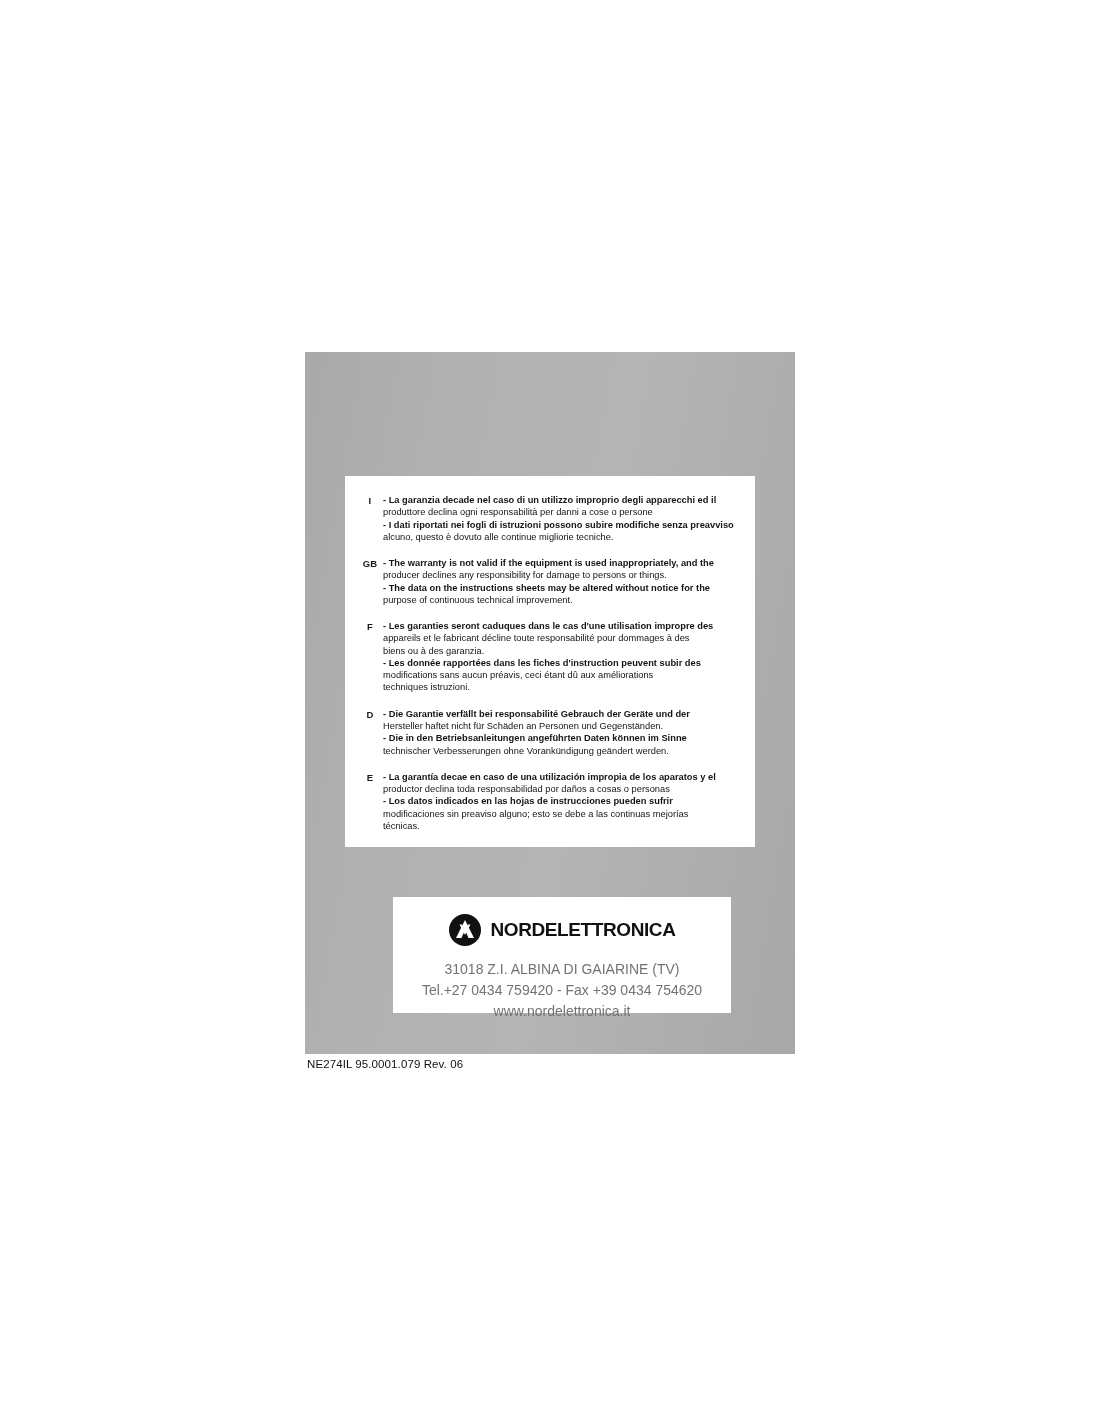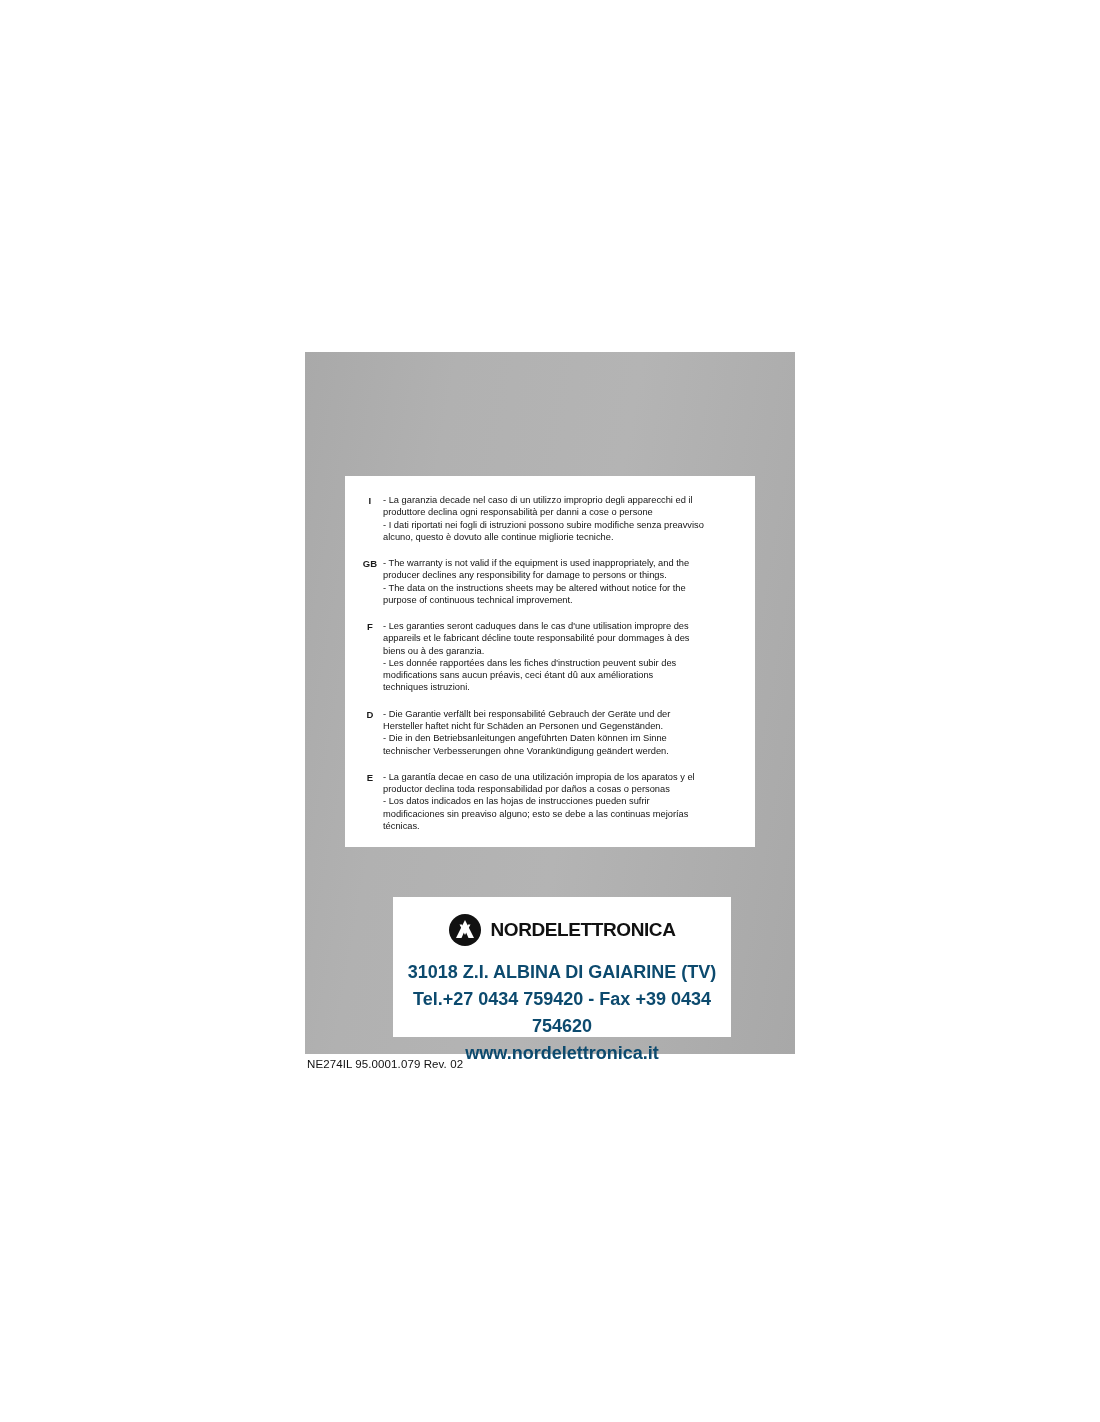--- a/index.html
+++ b/index.html
@@ -58,29 +58,30 @@
     line-height: 1.32;
     color: #141414;
     text-align: justify;
   }
   .lang-lines .line {
     display: block;
   }
   .lang-lines .dash {
     text-indent: -7px;
     padding-left: 7px;
+    font-weight: bold;
   }
 
   
   .footer-box {
     position: absolute;
     left: 88px;
     top: 545px;
     width: 338px;
-    height: 140px;
+    height: 116px;
     background: #ffffff;
     box-sizing: border-box;
     padding-top: 16px;
     text-align: center;
   }
   .logo-row {
     display: flex;
     align-items: center;
     justify-content: center;
     gap: 8px;
@@ -92,24 +93,23 @@
     flex: 0 0 34px;
   }
   .logo-text {
     font-size: 19px;
     font-weight: bold;
     letter-spacing: -0.4px;
     color: #111111;
     font-family: "Liberation Sans", sans-serif;
   }
   .addr-line {
-    font-size: 18px;
-    color: #0c4a6e;
+    font-size: 14px;
+    color: #737373;
     line-height: 1.5;
-    font-weight: bold;
   }
 
   
   .doc-code {
     position: absolute;
     left: 307px;
     top: 1058px;
     font-size: 11.5px;
     color: #111111;
     letter-spacing: 0.1px;
@@ -188,13 +188,13 @@
       </span>
       <span class="logo-text">NORDELETTRONICA</span>
     </div>
     <div class="addr-line">31018 Z.I. ALBINA DI GAIARINE (TV)</div>
     <div class="addr-line">Tel.+27 0434 759420 - Fax +39 0434 754620</div>
     <div class="addr-line">www.nordelettronica.it</div>
   </div>
 
 </div>
 
-<div class="doc-code">NE274IL  95.0001.079  Rev. 02</div>
+<div class="doc-code">NE274IL  95.0001.079  Rev. 06</div>
 
 </body></html>

